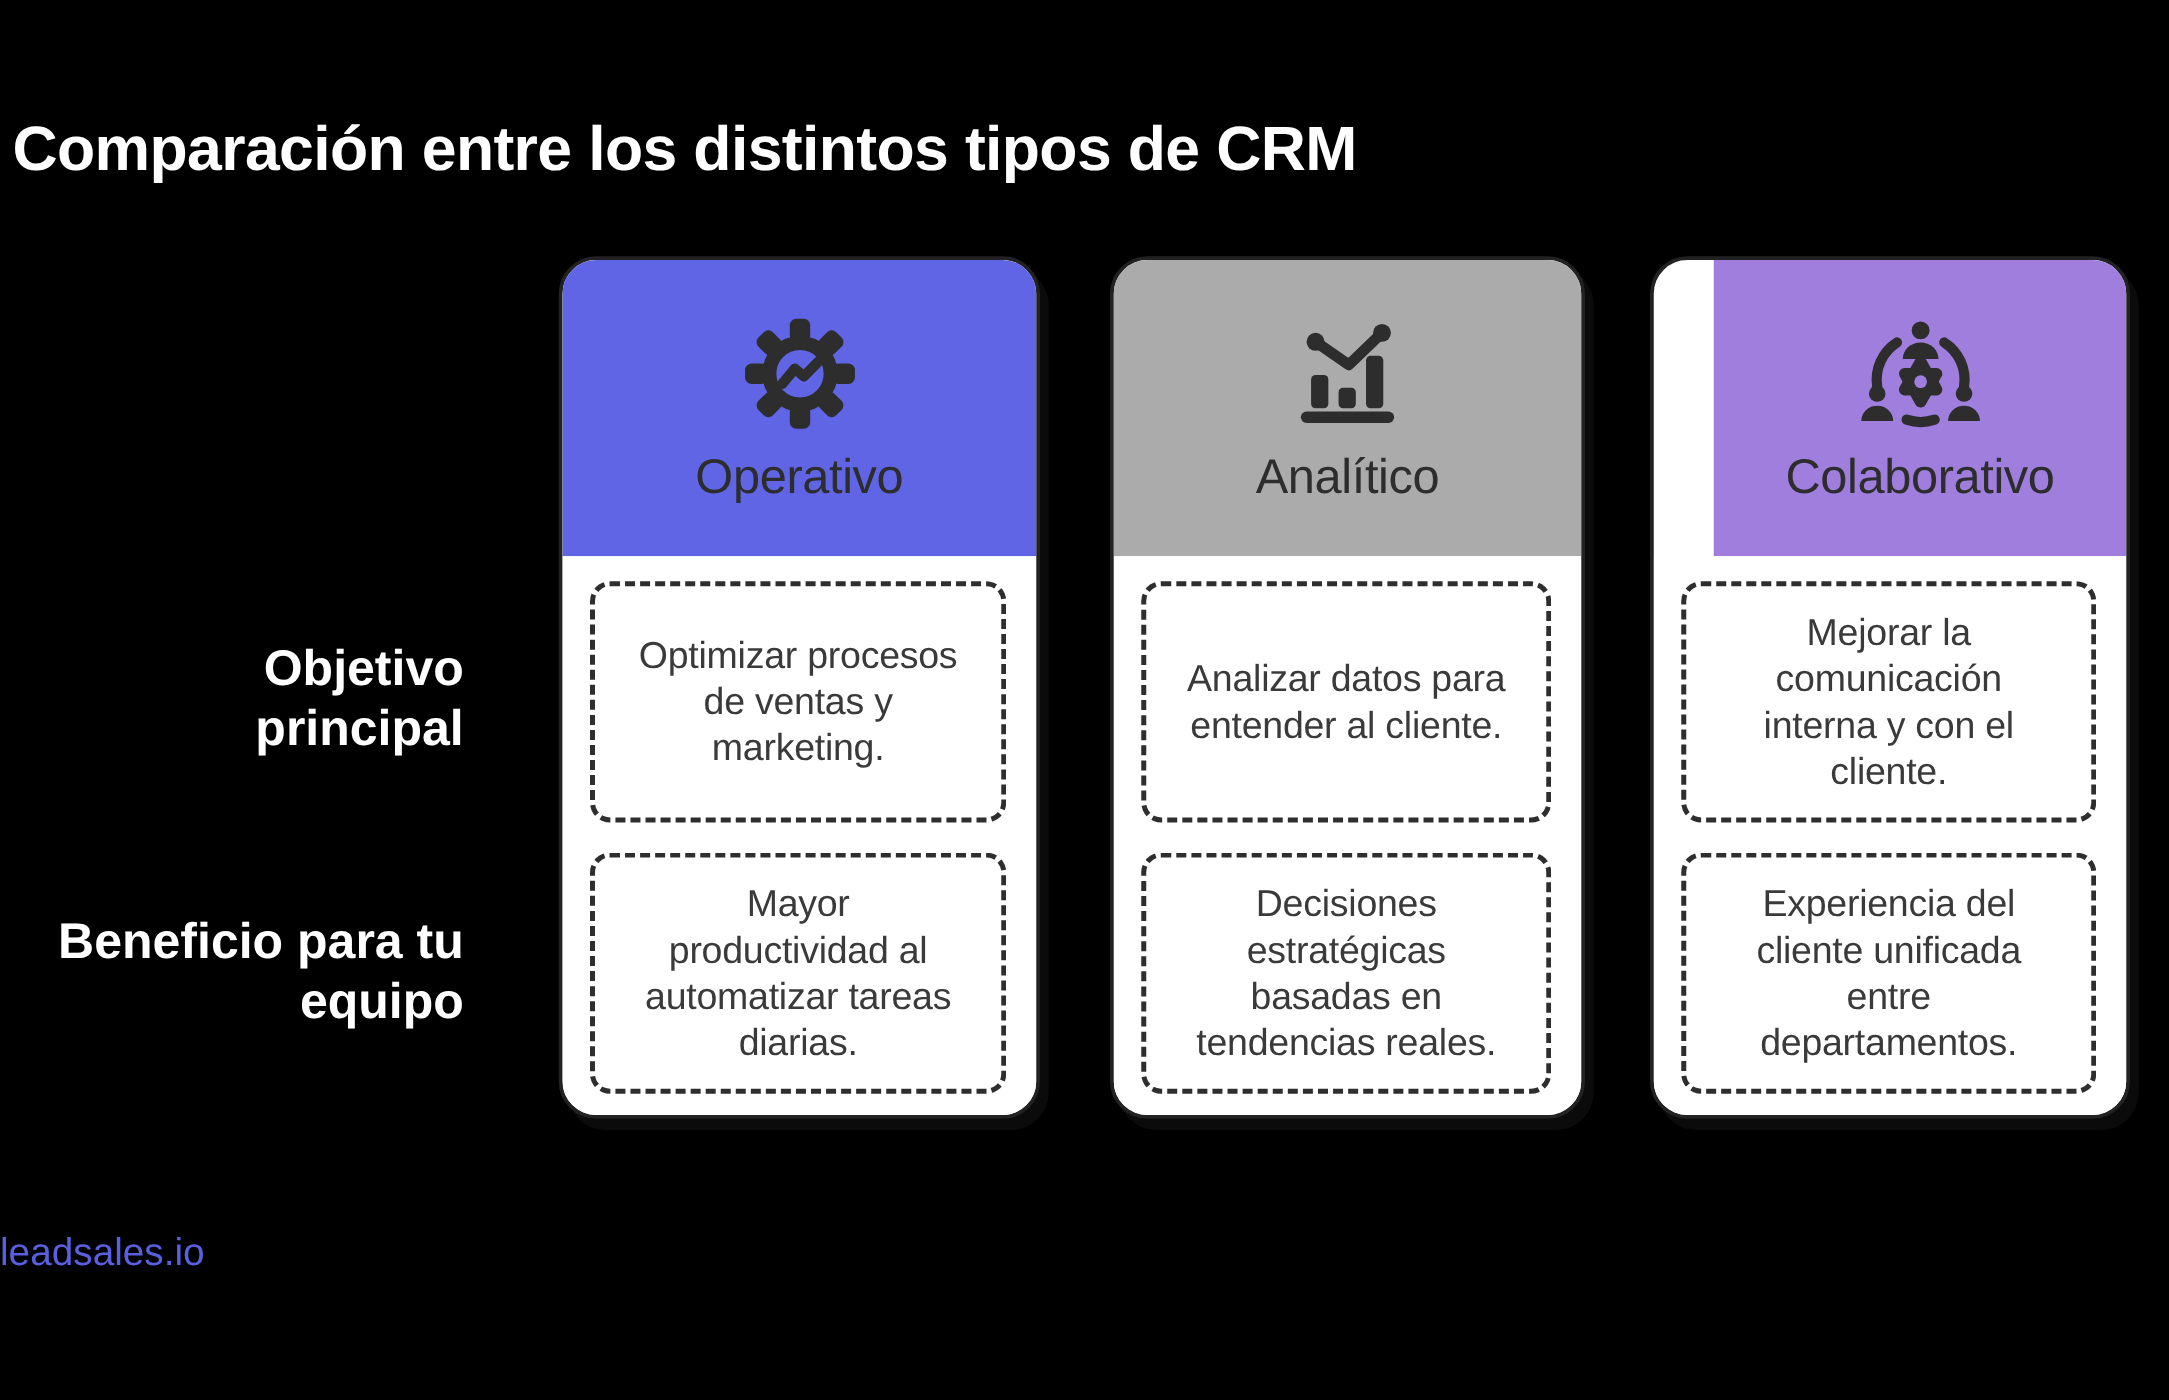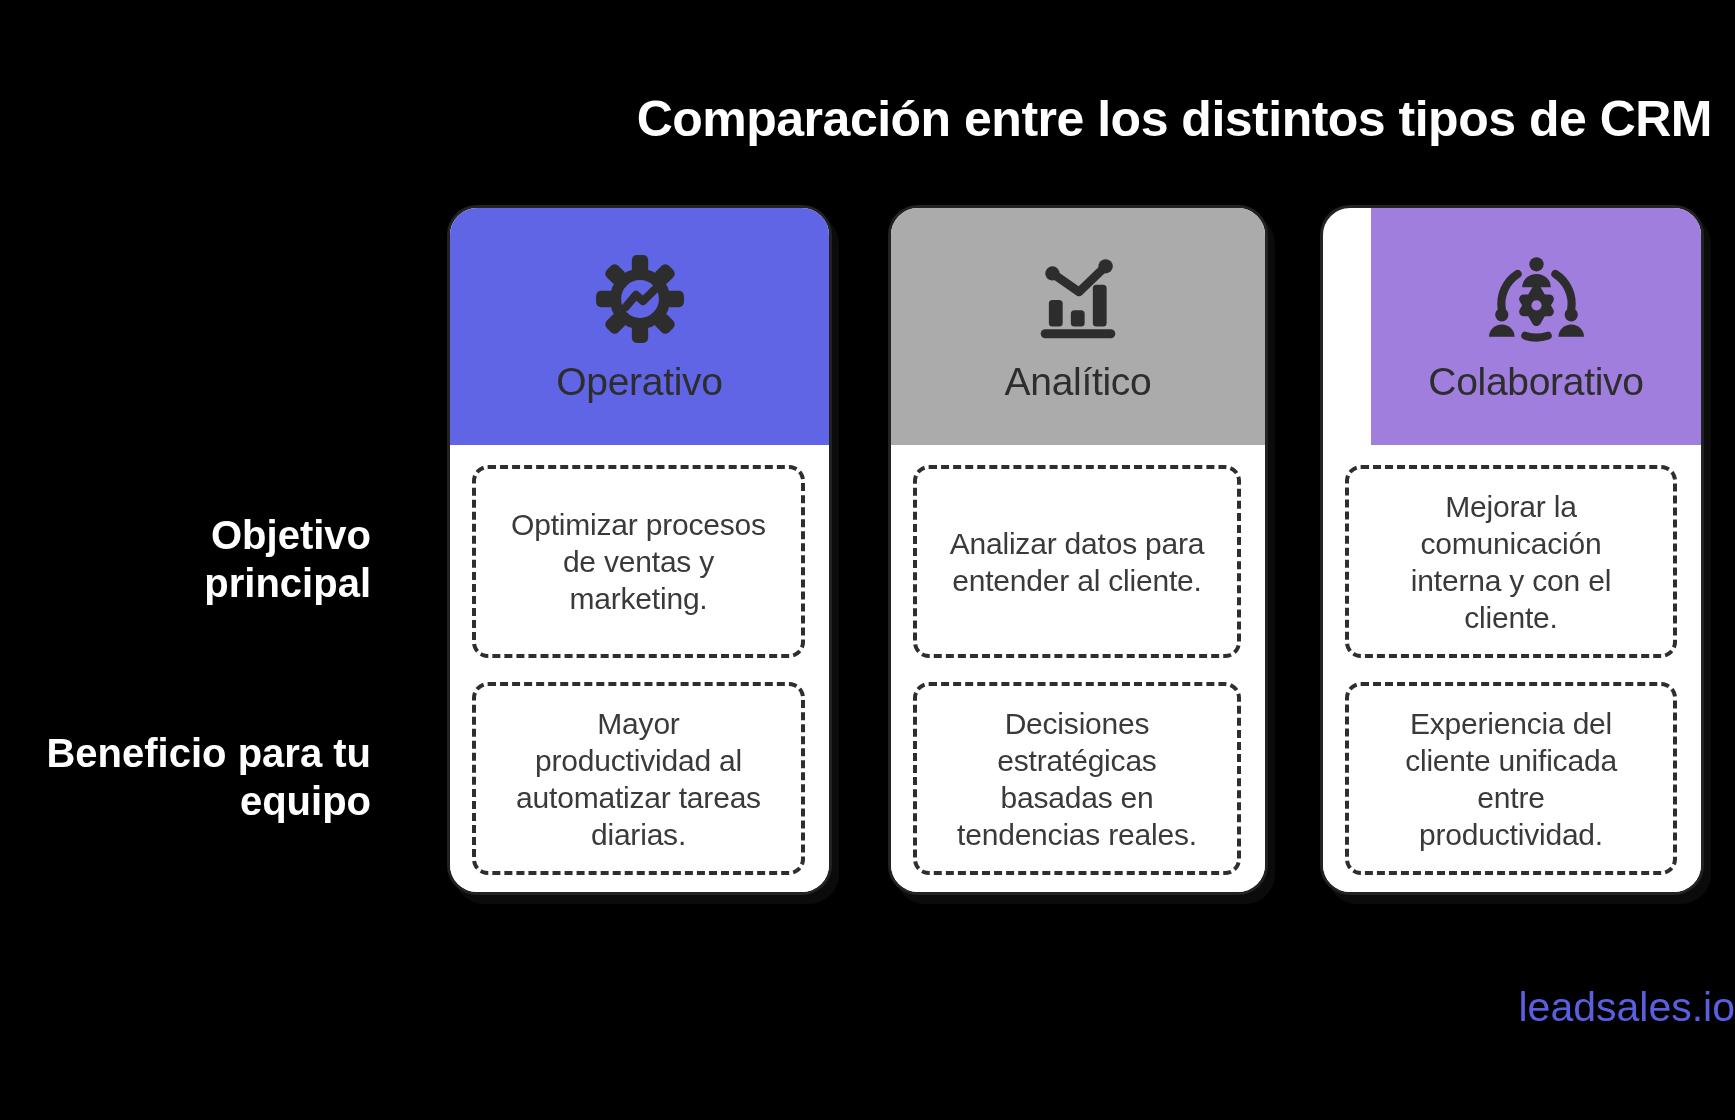--- a/index.html
+++ b/index.html
@@ -3,23 +3,24 @@
 <meta charset="utf-8">
 <style>
   html,body { margin:0; padding:0; }
   body { background:#000; }
   .canvas {
     position:relative; width:1735px; height:1120px; overflow:hidden;
     background:#000; --ink:#2d2d2d;
     font-family:"Liberation Sans", sans-serif;
   }
   .title {
-    position:absolute; top:90px; left:12px; width:1700px; margin:0;
-    text-align:right; color:#fff; font-size:50px; font-weight:700;
+    position:absolute; top:90px; left:0; width:1700px; margin:0;
+    text-align:left; color:#fff; font-size:50px; font-weight:700;
     letter-spacing:-0.5px;
+    padding-left:10px;
   }
   .row-label {
     position:absolute; left:4px; width:367px; text-align:right;
     color:#fff; font-size:40px; line-height:48px; font-weight:700;
     white-space:pre-line;
   }
   .row-label.objetivo { top:511px; }
   .row-label.beneficio { top:729px; }
   .card {
     position:absolute; top:205px; height:690px; box-sizing:border-box;
@@ -49,21 +50,21 @@
     border:4px dashed #2e2e2e; border-radius:16px;
     display:flex; align-items:center; justify-content:center;
   }
   .dashed-box p {
     margin:0; padding:0 10px; text-align:center; white-space:pre-line;
     font-size:30px; line-height:37px; font-weight:500; color:#3a3a3a;
     letter-spacing:-0.2px;
   }
   .footer {
     position:absolute; top:984px; left:0; width:1735px;
-    text-align:right; font-size:41px; font-weight:500;
+    text-align:left; font-size:31px; font-weight:500;
   }
   svg .ink-f { fill:var(--ink); }
   svg .ink-s { stroke:var(--ink); fill:none; }
 </style>
 </head>
 <body>
 
 <div class="canvas" style="--ink: #2D2D2D;">
 
   <h1 class="title" style="color: rgb(255, 255, 255);">Comparación entre los distintos tipos de CRM</h1>
@@ -165,19 +166,19 @@
       <div class="dashed-box">
         <p>Mejorar la
 comunicación
 interna y con el
 cliente.</p>
       </div>
       <div class="dashed-box">
         <p>Experiencia del
 cliente unificada
 entre
-productividad.</p>
+departamentos.</p>
       </div>
     </div>
   </section>
 
   <div class="footer" style="color: rgb(90, 95, 224);">leadsales.io</div>
 </div>
 
 </body></html>

